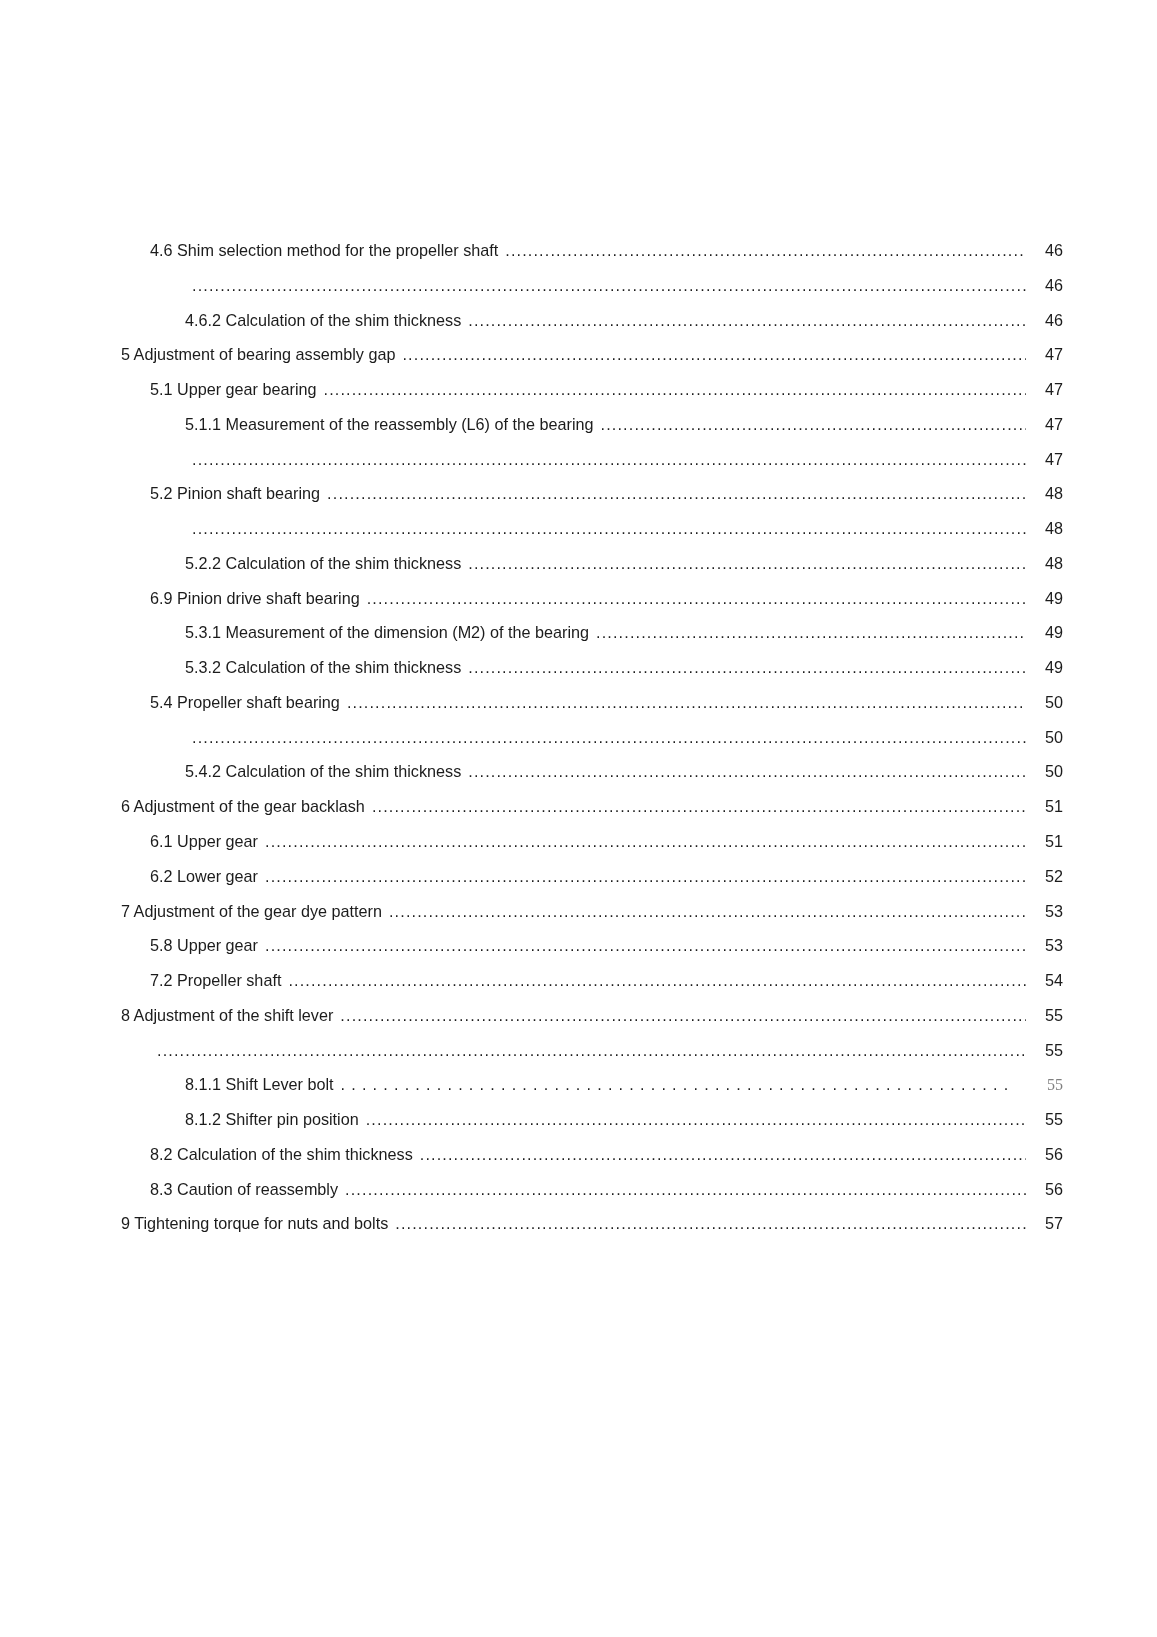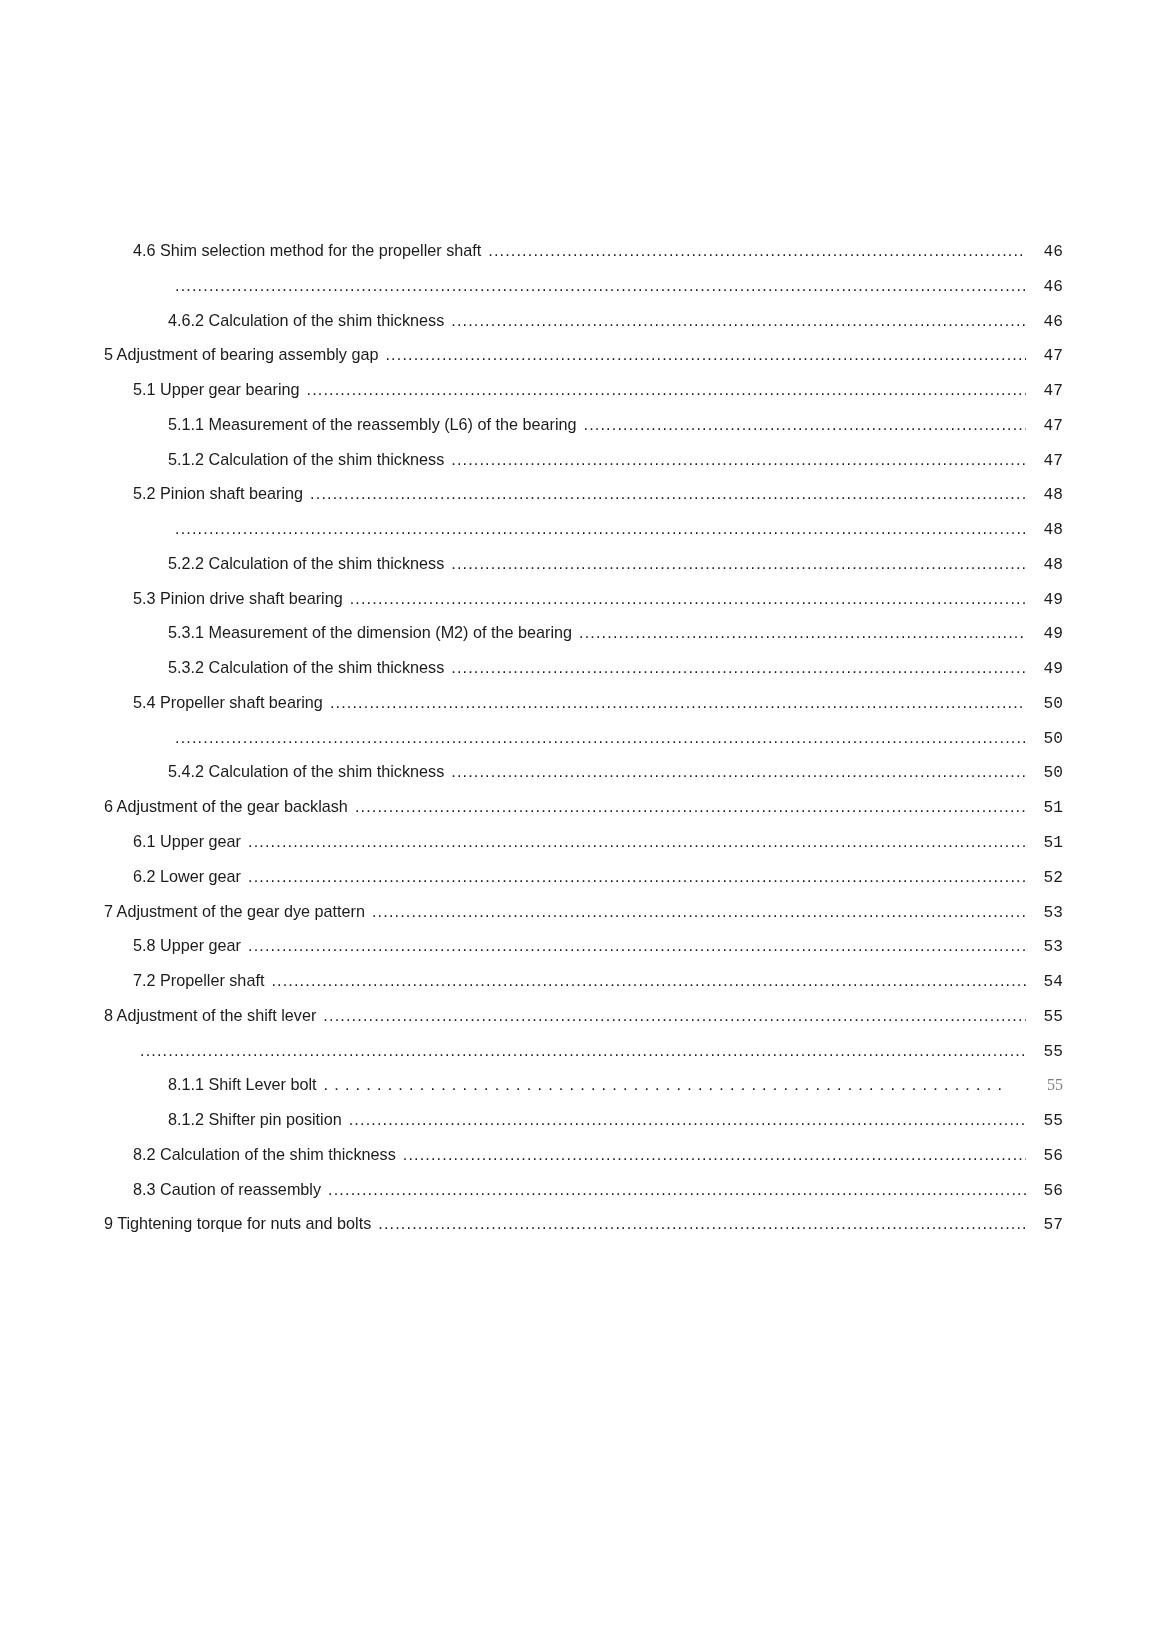--- a/index.html
+++ b/index.html
@@ -11,20 +11,21 @@
     height: 1637px;
     background: #ffffff;
     font-family: "Liberation Sans", sans-serif;
     position: relative;
     overflow: hidden;
   }
   .page {
     position: absolute;
     inset: 0;
     background: #ffffff;
+    margin-left: 17px;
   }
   #toc {
     position: absolute;
     top: 233px;
     left: 104px;
     right: 94px;
   }
   .toc-row {
     display: flex;
     align-items: baseline;
@@ -50,21 +51,20 @@
     color: var(--text-color, #1c1c1c);
   }
   .toc-leader.sparse {
     letter-spacing: 6.2px;
     margin-right: 26px;
   }
   .toc-page {
     flex: 0 0 auto;
     min-width: 28px;
     text-align: right;
-    font-family: Liberation Mono, monospace;
   }
   .toc-page.serif {
     font-family: "Liberation Serif", serif;
     color: var(--muted-page-color, #7f7f7f);
     font-size: 16px;
   }
 </style>
 </head>
 <body>
 
@@ -99,21 +99,20 @@
     <span class="toc-page">47</span>
   </div>
 
   <div class="toc-row lvl-2">
     <span class="toc-text">5.1.1 Measurement of the reassembly (L6) of the bearing</span>
     <span class="toc-leader" aria-hidden="true">................................................................................................................................................................................................................................................</span>
     <span class="toc-page">47</span>
   </div>
 
   <div class="toc-row lvl-2">
-    <span class="toc-text">5.1.2 Calculation of the shim thickness</span>
     <span class="toc-leader" aria-hidden="true">................................................................................................................................................................................................................................................</span>
     <span class="toc-page">47</span>
   </div>
 
   <div class="toc-row lvl-1">
     <span class="toc-text">5.2 Pinion shaft bearing</span>
     <span class="toc-leader" aria-hidden="true">................................................................................................................................................................................................................................................</span>
     <span class="toc-page">48</span>
   </div>
 
@@ -122,21 +121,21 @@
     <span class="toc-page">48</span>
   </div>
 
   <div class="toc-row lvl-2">
     <span class="toc-text">5.2.2 Calculation of the shim thickness</span>
     <span class="toc-leader" aria-hidden="true">................................................................................................................................................................................................................................................</span>
     <span class="toc-page">48</span>
   </div>
 
   <div class="toc-row lvl-1">
-    <span class="toc-text">5.3 Pinion drive shaft bearing</span>
+    <span class="toc-text">6.9 Pinion drive shaft bearing</span>
     <span class="toc-leader" aria-hidden="true">................................................................................................................................................................................................................................................</span>
     <span class="toc-page">49</span>
   </div>
 
   <div class="toc-row lvl-2">
     <span class="toc-text">5.3.1 Measurement of the dimension (M2) of the bearing</span>
     <span class="toc-leader" aria-hidden="true">................................................................................................................................................................................................................................................</span>
     <span class="toc-page">49</span>
   </div>
 

